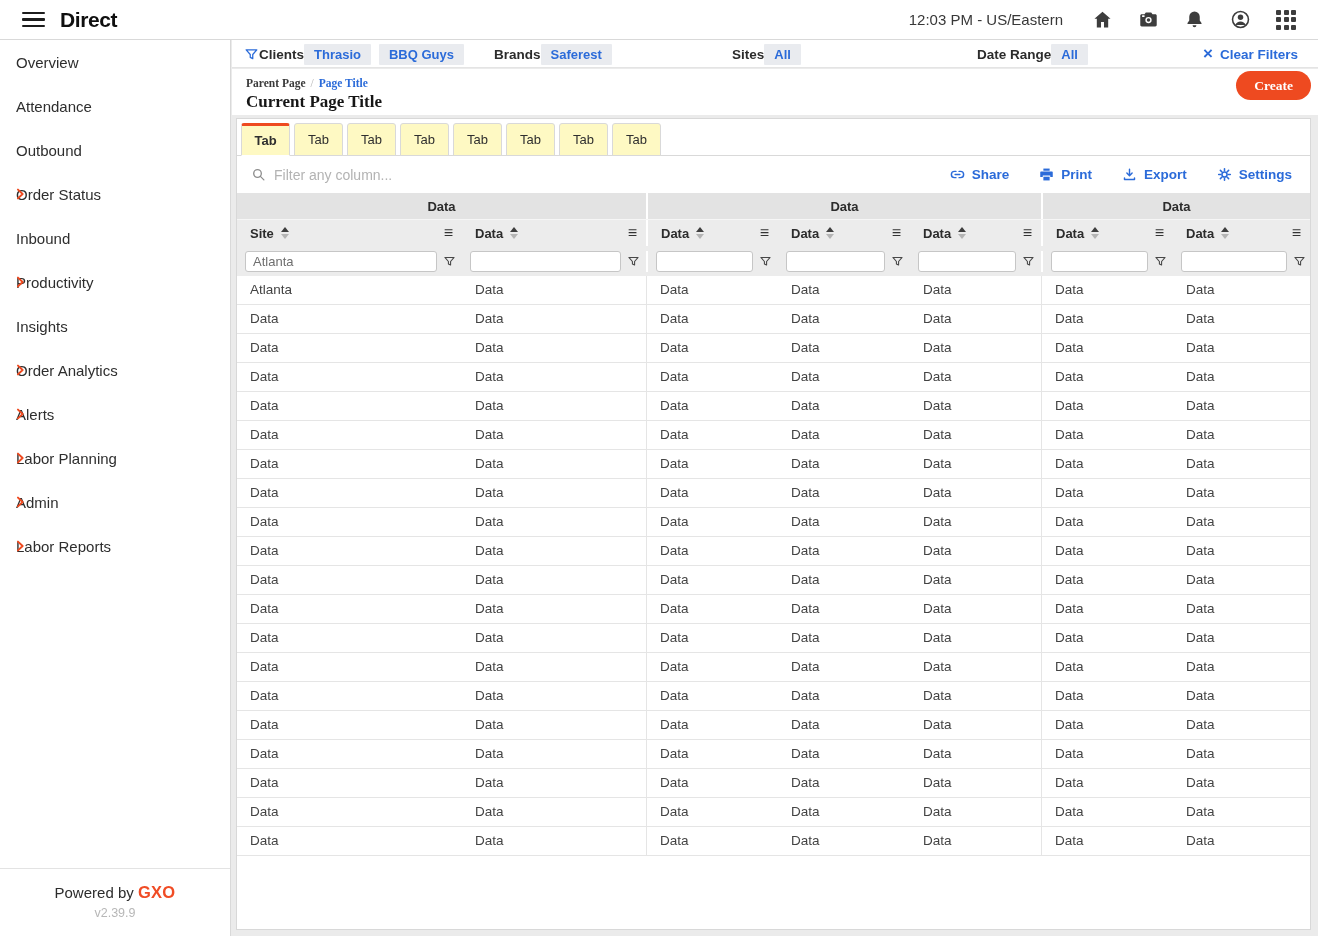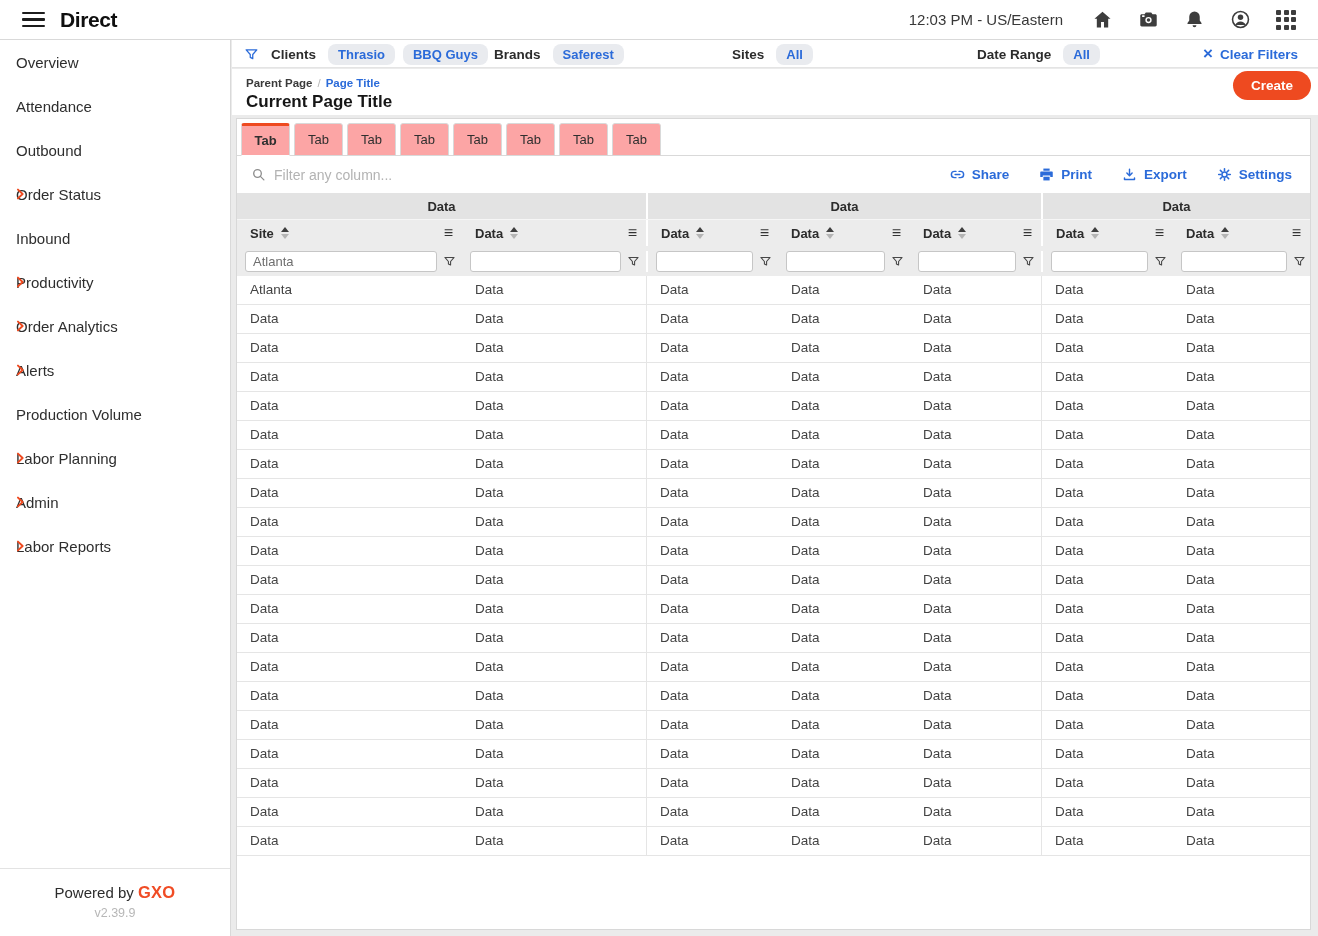--- a/index.html
+++ b/index.html
@@ -34,43 +34,43 @@
   .sidebar-footer{border-top:1px solid #e3e3e3;padding:14px 0 16px;text-align:center;}
   .powered{font-size:15px;color:#2c2c2c;}
   .powered .gxo{font-weight:800;color:var(--gxo);font-size:16.5px;letter-spacing:0.3px;}
   .version{font-size:12.5px;color:#b7b7b7;margin-top:4px;}
 
   
   .main{position:absolute;left:232px;top:40px;right:0;bottom:0;background:#ebebeb;}
 
   
   .filterbar{position:absolute;top:0;left:0;right:0;height:28px;background:#fff;border-bottom:1px solid #e4e4e4;}
-  .fgroup{position:absolute;top:0;height:28px;display:flex;align-items:center;gap:12px;}
+  .fgroup{position:absolute;top:0;height:28px;display:flex;align-items:center;}
   .funnel-blue{width:15px;height:15px;color:var(--blue);}
   .funnel-blue svg{width:100%;height:100%;}
   .flabel{font-size:13.5px;font-weight:600;color:#2c2c2c;}
   .chips{display:flex;gap:8px;}
-  .chip{background:var(--chip-bg);color:var(--blue);font-size:13px;font-weight:600;padding:4px 10px;border-radius:8px;line-height:1;cursor:pointer;white-space:nowrap;}
+  .chip{background:var(--chip-bg);color:var(--blue);font-size:13px;font-weight:600;padding:4px 10px;border-radius:1px;line-height:1;cursor:pointer;white-space:nowrap;}
   .clear-filters{position:absolute;right:20px;top:0;height:28px;display:flex;align-items:center;gap:7px;color:var(--blue);font-size:13.5px;font-weight:600;cursor:pointer;}
   .clear-x{font-size:17px;font-weight:600;line-height:1;margin-top:-1px;}
 
   
-  .pagehead{position:absolute;top:29px;left:0;right:0;height:46px;background:#fff;padding:8px 0 0 14px;}
+  .pagehead{position:absolute;top:29px;left:0;right:0;height:46px;background:#fff;padding:8px 0 0 14px;font-family:Liberation Serif, serif;}
   .breadcrumb{font-size:11.5px;font-weight:600;display:flex;gap:5px;align-items:center;}
   .bc-parent{color:#3a3a3a;}
   .bc-sep{color:#b5b5b5;font-weight:400;}
   .bc-current{color:var(--blue);cursor:pointer;}
   .page-title{font-size:17px;font-weight:700;color:#161616;margin-top:3px;}
   .create-btn{position:absolute;top:2px;right:7px;height:29px;padding:0 18px;background:var(--accent);color:#fff;border:none;border-radius:16px;font-size:13.5px;font-weight:600;font-family:inherit;cursor:pointer;}
 
   
   .card{position:absolute;left:4px;top:78px;width:1075px;height:812px;background:#fff;border:1px solid #d8d8d8;display:flex;flex-direction:column;}
 
   .tabsrow{height:37px;border-bottom:1px solid #d9d9d9;display:flex;align-items:flex-end;padding-left:4px;}
-  .tab{width:49px;height:33px;border:1px solid #d9d9d9;border-radius:3px 3px 0 0;background:#fca5a5;display:flex;align-items:center;justify-content:center;font-size:13px;color:#2f2f2f;margin-right:4px;margin-bottom:-1px;cursor:pointer;}
+  .tab{width:49px;height:33px;border:1px solid #d9d9d9;border-radius:3px 3px 0 0;background:#fef9c3;display:flex;align-items:center;justify-content:center;font-size:13px;color:#2f2f2f;margin-right:4px;margin-bottom:-1px;cursor:pointer;}
   .tab.active{border-top:3px solid var(--accent);font-weight:700;border-bottom-color:#fff;}
 
   .toolbar{height:37px;display:flex;align-items:center;padding:0 18px 0 14px;}
   .search{display:flex;align-items:center;gap:8px;flex:0 0 auto;}
   .search-icon{width:15px;height:15px;color:#8d8d8d;}
   .search-icon svg{width:100%;height:100%;}
   .search input{border:none;outline:none;font-family:inherit;font-size:14px;color:#555;width:180px;background:transparent;}
   .search input::placeholder{color:#b3b3b3;}
   .toolbar-actions{margin-left:auto;display:flex;gap:30px;}
   .action{display:flex;align-items:center;gap:7px;color:var(--blue);font-size:13.5px;font-weight:600;cursor:pointer;white-space:nowrap;}
@@ -179,37 +179,37 @@
       </div>
       <div class="nav-item">
         <span class="chev">
           <svg viewBox="0 0 24 24" fill="none" stroke="currentColor" stroke-width="3.4" stroke-linecap="round" stroke-linejoin="round">
             <path d="M8.5 4.5l8 7.5-8 7.5"></path>
           </svg>
         </span>
         <span class="nav-label">Productivity</span>
       </div>
       <div class="nav-item">
+        <span class="nav-label">Insights</span>
+      </div>
+      <div class="nav-item">
         <span class="chev">
           <svg viewBox="0 0 24 24" fill="none" stroke="currentColor" stroke-width="3.4" stroke-linecap="round" stroke-linejoin="round">
             <path d="M8.5 4.5l8 7.5-8 7.5"></path>
           </svg>
         </span>
         <span class="nav-label">Order Analytics</span>
       </div>
       <div class="nav-item">
         <span class="chev">
           <svg viewBox="0 0 24 24" fill="none" stroke="currentColor" stroke-width="3.4" stroke-linecap="round" stroke-linejoin="round">
             <path d="M8.5 4.5l8 7.5-8 7.5"></path>
           </svg>
         </span>
         <span class="nav-label">Alerts</span>
-      </div>
-      <div class="nav-item">
-        <span class="nav-label">Production Volume</span>
       </div>
       <div class="nav-item">
         <span class="chev">
           <svg viewBox="0 0 24 24" fill="none" stroke="currentColor" stroke-width="3.4" stroke-linecap="round" stroke-linejoin="round">
             <path d="M8.5 4.5l8 7.5-8 7.5"></path>
           </svg>
         </span>
         <span class="nav-label">Labor Planning</span>
       </div>
       <div class="nav-item">

